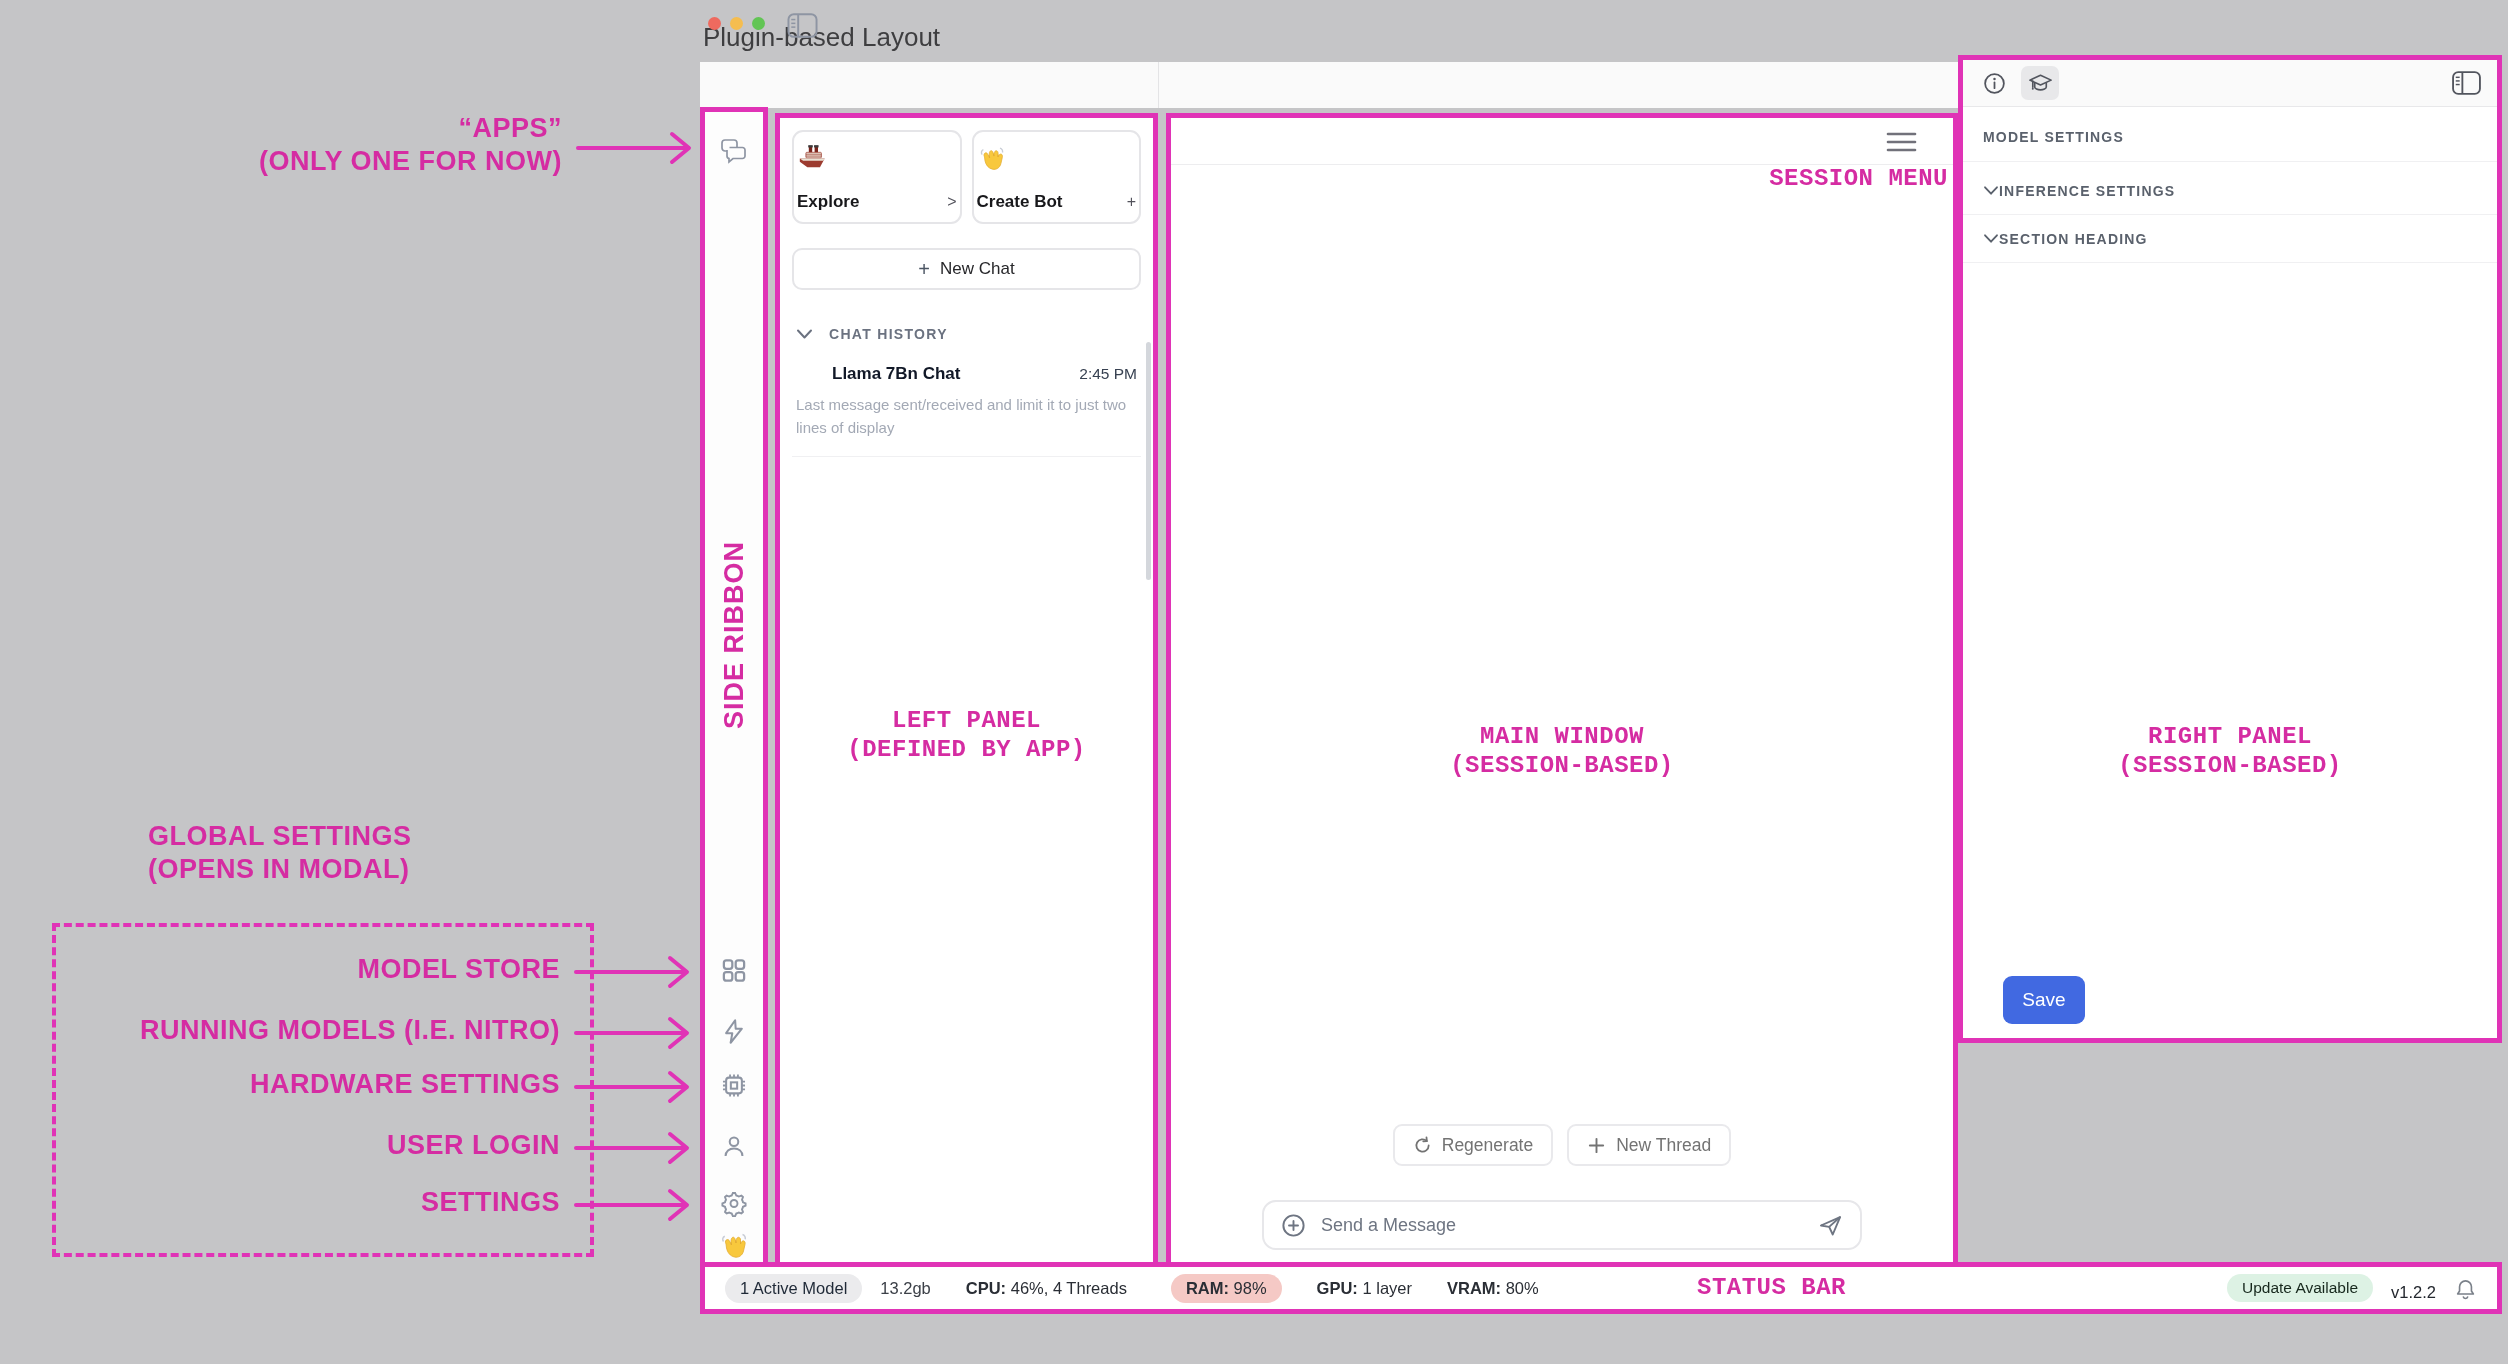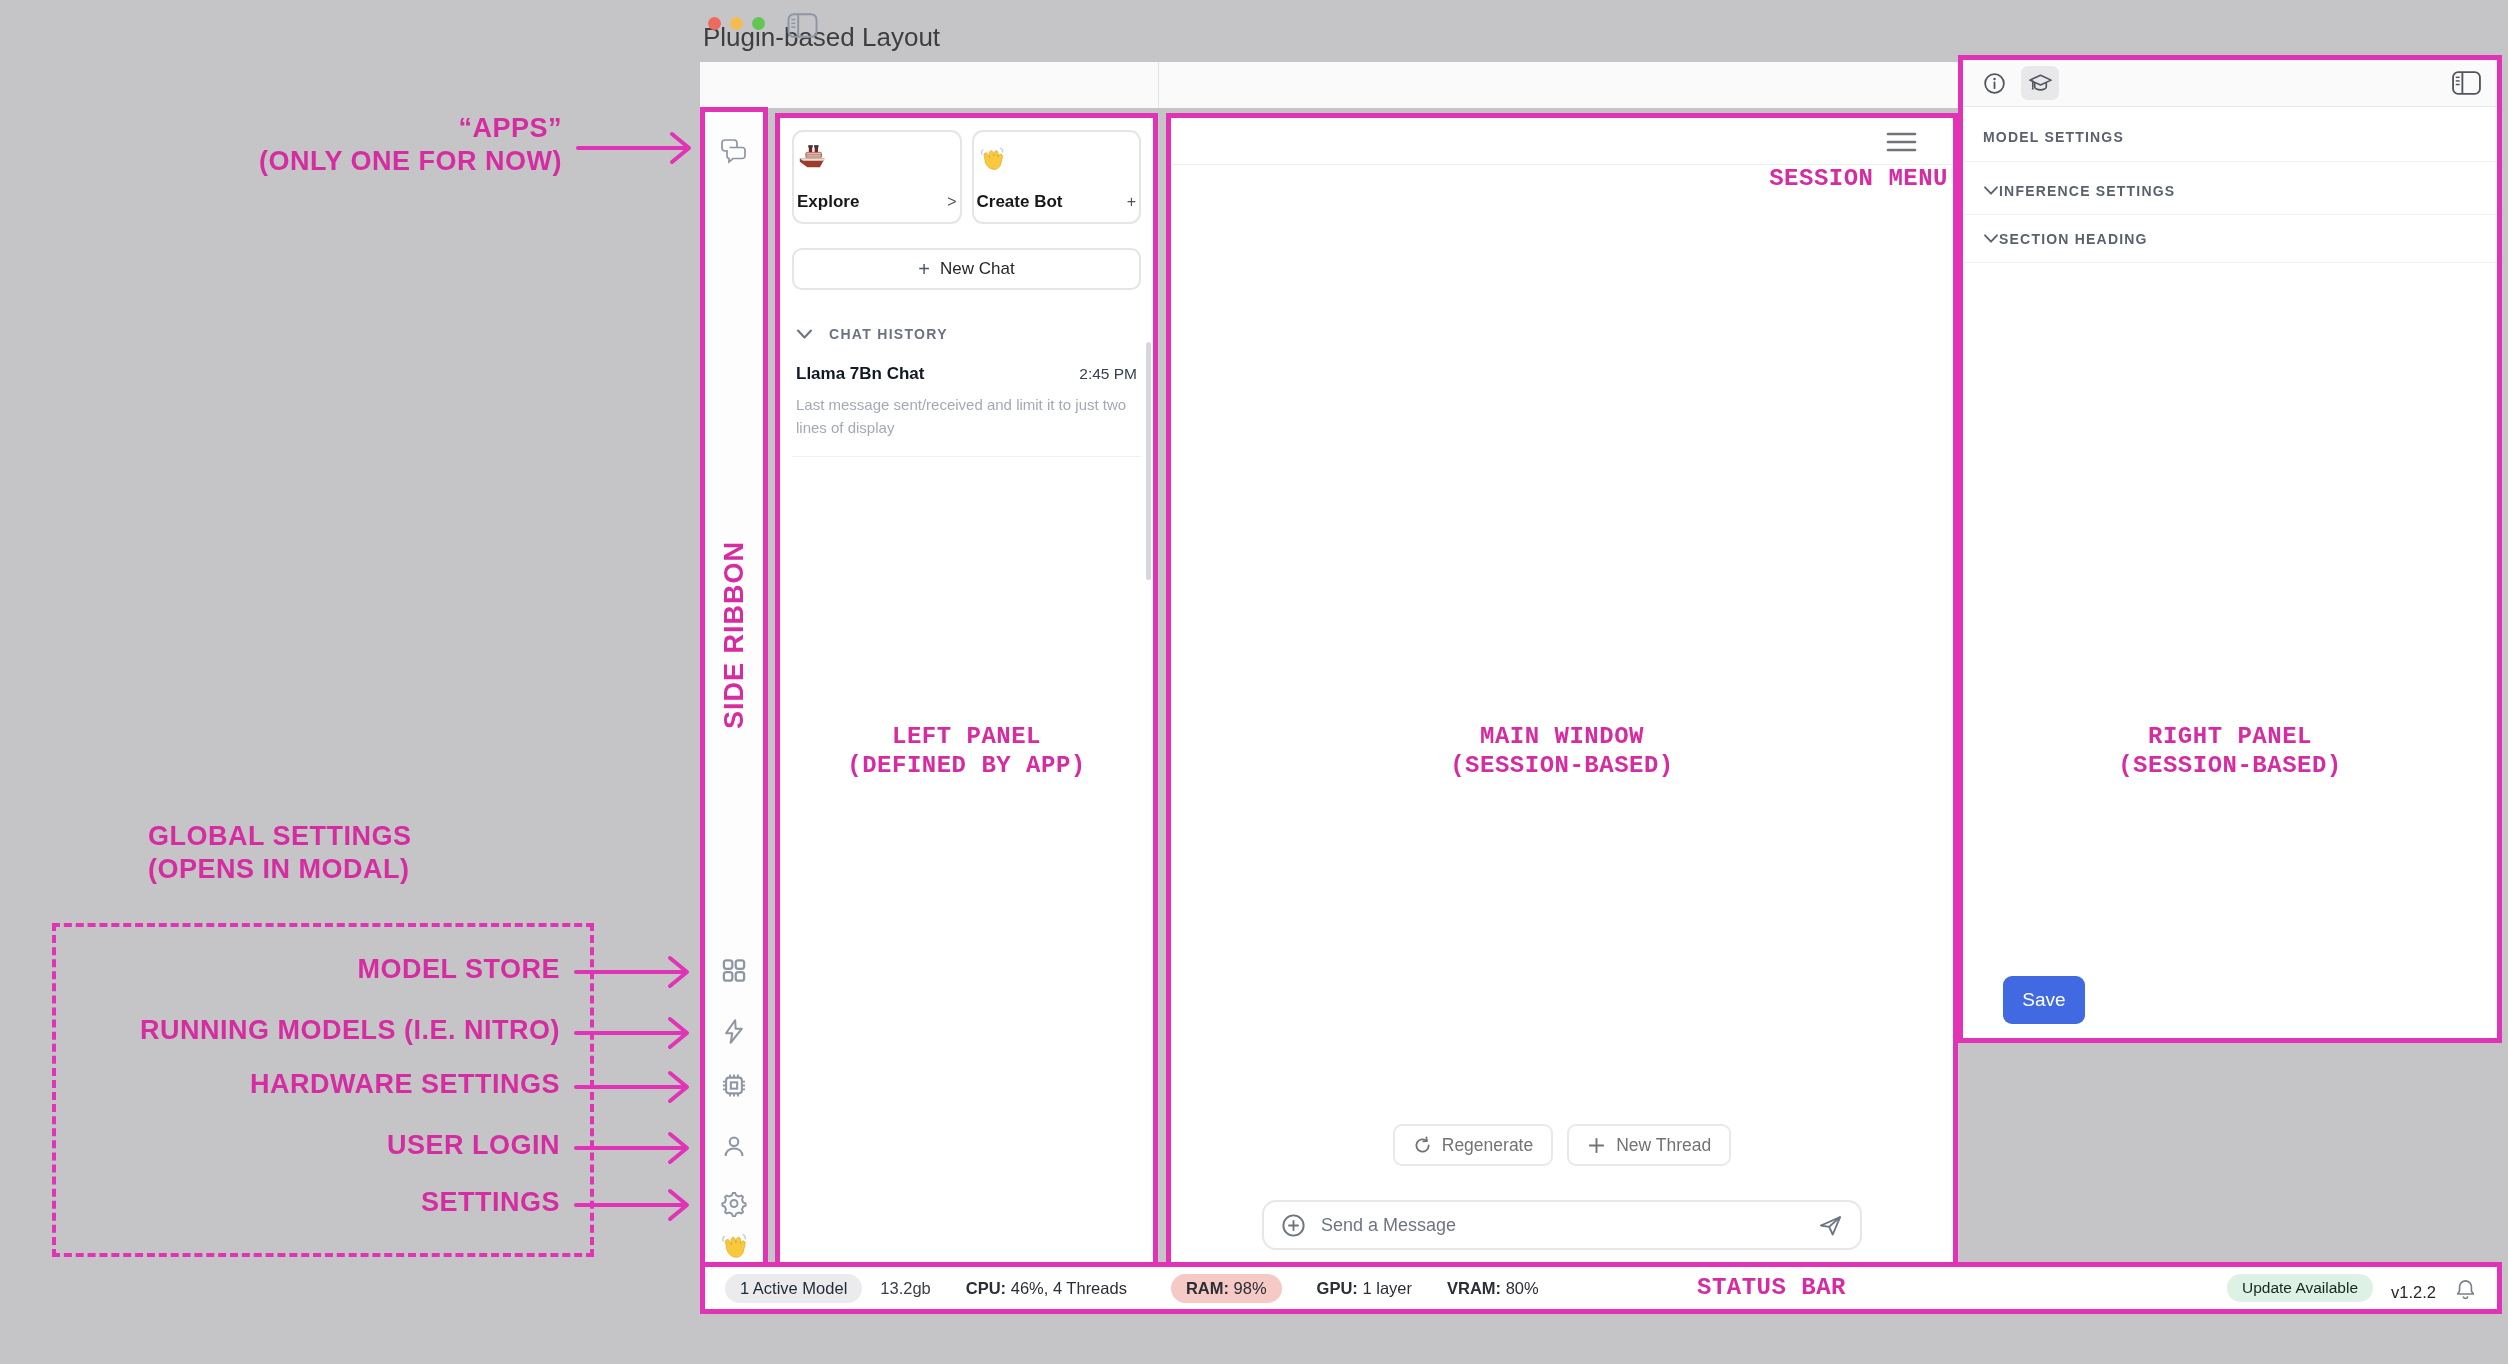--- a/index.html
+++ b/index.html
@@ -56,21 +56,21 @@
   .cards{display:flex;gap:10px;}
   .card{flex:1;height:94px;border:2px solid #E5E5E8;border-radius:11px;padding:10px 3px;display:flex;flex-direction:column;justify-content:space-between;background:#fff;cursor:pointer;}
   .card-foot{display:flex;justify-content:space-between;align-items:center;}
   .card-label{font-size:17px;font-weight:600;color:#18181B;}
   .card-action{font-size:16px;color:#52525B;}
   .newchat{margin-top:24px;height:42px;border:2px solid #E5E5E8;border-radius:10px;display:flex;align-items:center;justify-content:center;gap:10px;font-size:17px;color:#27272A;cursor:pointer;background:#fff;}
   .newchat .plus{font-size:20px;color:#4B5563;font-weight:400;}
   .hist-head{margin-top:36px;display:flex;align-items:center;gap:16px;padding:0 4px;color:#6B7280;cursor:pointer;}
   .hist-head .cap{font-size:14px;font-weight:700;letter-spacing:1.3px;}
   .chat-item{margin-top:22px;padding:0 4px 16px;border-bottom:1px solid #F0F0F2;cursor:pointer;}
-  .chat-top{display:flex;justify-content:space-between;align-items:baseline;}
+  .chat-top{display:flex;justify-content:space-between;align-items:baseline;margin-left:36px;}
   .chat-title{font-size:17px;font-weight:600;color:#111827;}
   .chat-time{font-size:15.5px;color:#374151;}
   .chat-prev{margin-top:9px;font-size:15px;line-height:1.55;color:#A3A9B5;width:340px;}
   .lp-scroll{position:absolute;right:2px;top:224px;width:5px;height:238px;border-radius:3px;background:#D4D7DC;cursor:pointer;}
 
   
   .mw-topbar{position:absolute;left:0;right:0;top:0;height:47px;border-bottom:1px solid #EDEDEF;background:#fff;}
   .hamburger{position:absolute;right:36px;top:13px;cursor:pointer;color:#71717A;}
   .session-note{right:560px;top:164px;}
   .mw-btns{position:absolute;left:0;right:0;bottom:96px;display:flex;justify-content:center;gap:14px;}
@@ -248,21 +248,21 @@
 
     <div class="chat-item">
       <div class="chat-top">
         <span class="chat-title">Llama 7Bn Chat</span>
         <span class="chat-time">2:45 PM</span>
       </div>
       <div class="chat-prev">Last message sent/received and limit it to just two lines of display</div>
     </div>
   </div>
   <div class="lp-scroll"></div>
-  <div class="abs panel-label ann ann-30" style="top:604px">
+  <div class="abs panel-label ann ann-30" style="top:588px">
     <div>LEFT PANEL</div>
     <div>(DEFINED BY APP)</div>
   </div>
 </div>
 
 <div class="box mainwin">
   <div class="mw-topbar">
     <span class="hamburger">
       <svg width="31" height="22" viewBox="0 0 31 22" stroke="currentColor" stroke-width="2.6" stroke-linecap="round">
           <line x1="2" y1="3" x2="29" y2="3"></line>

